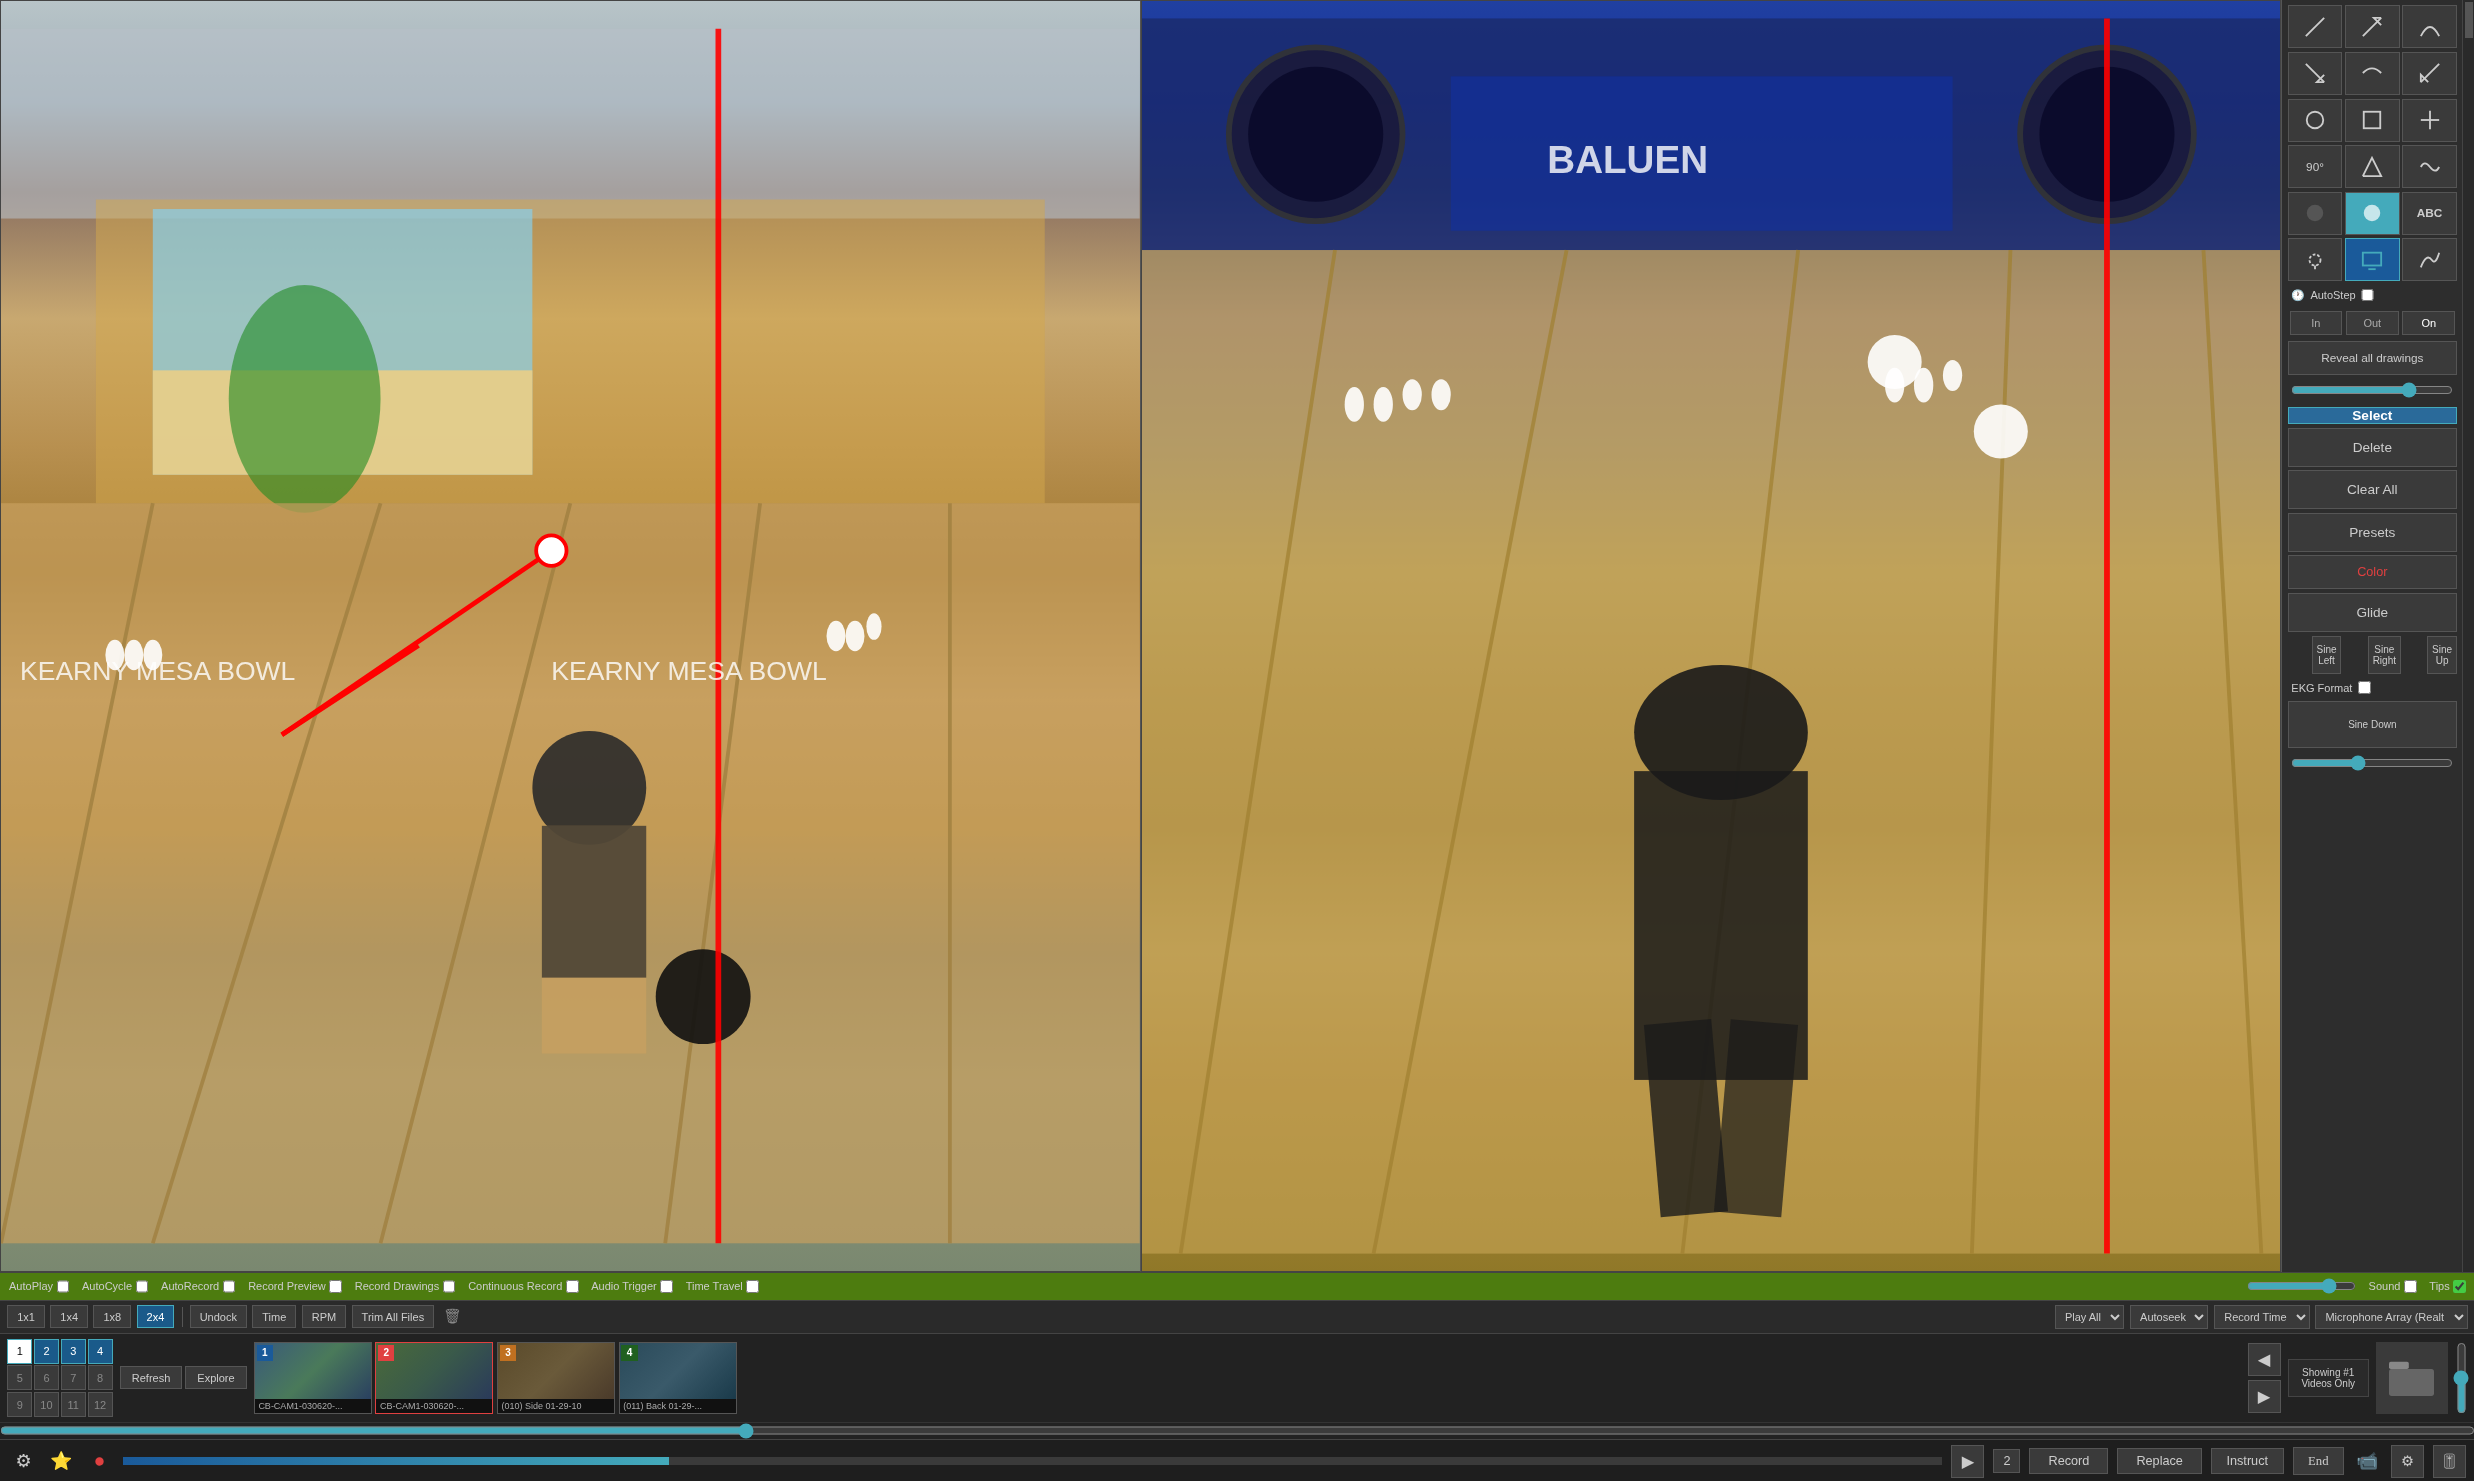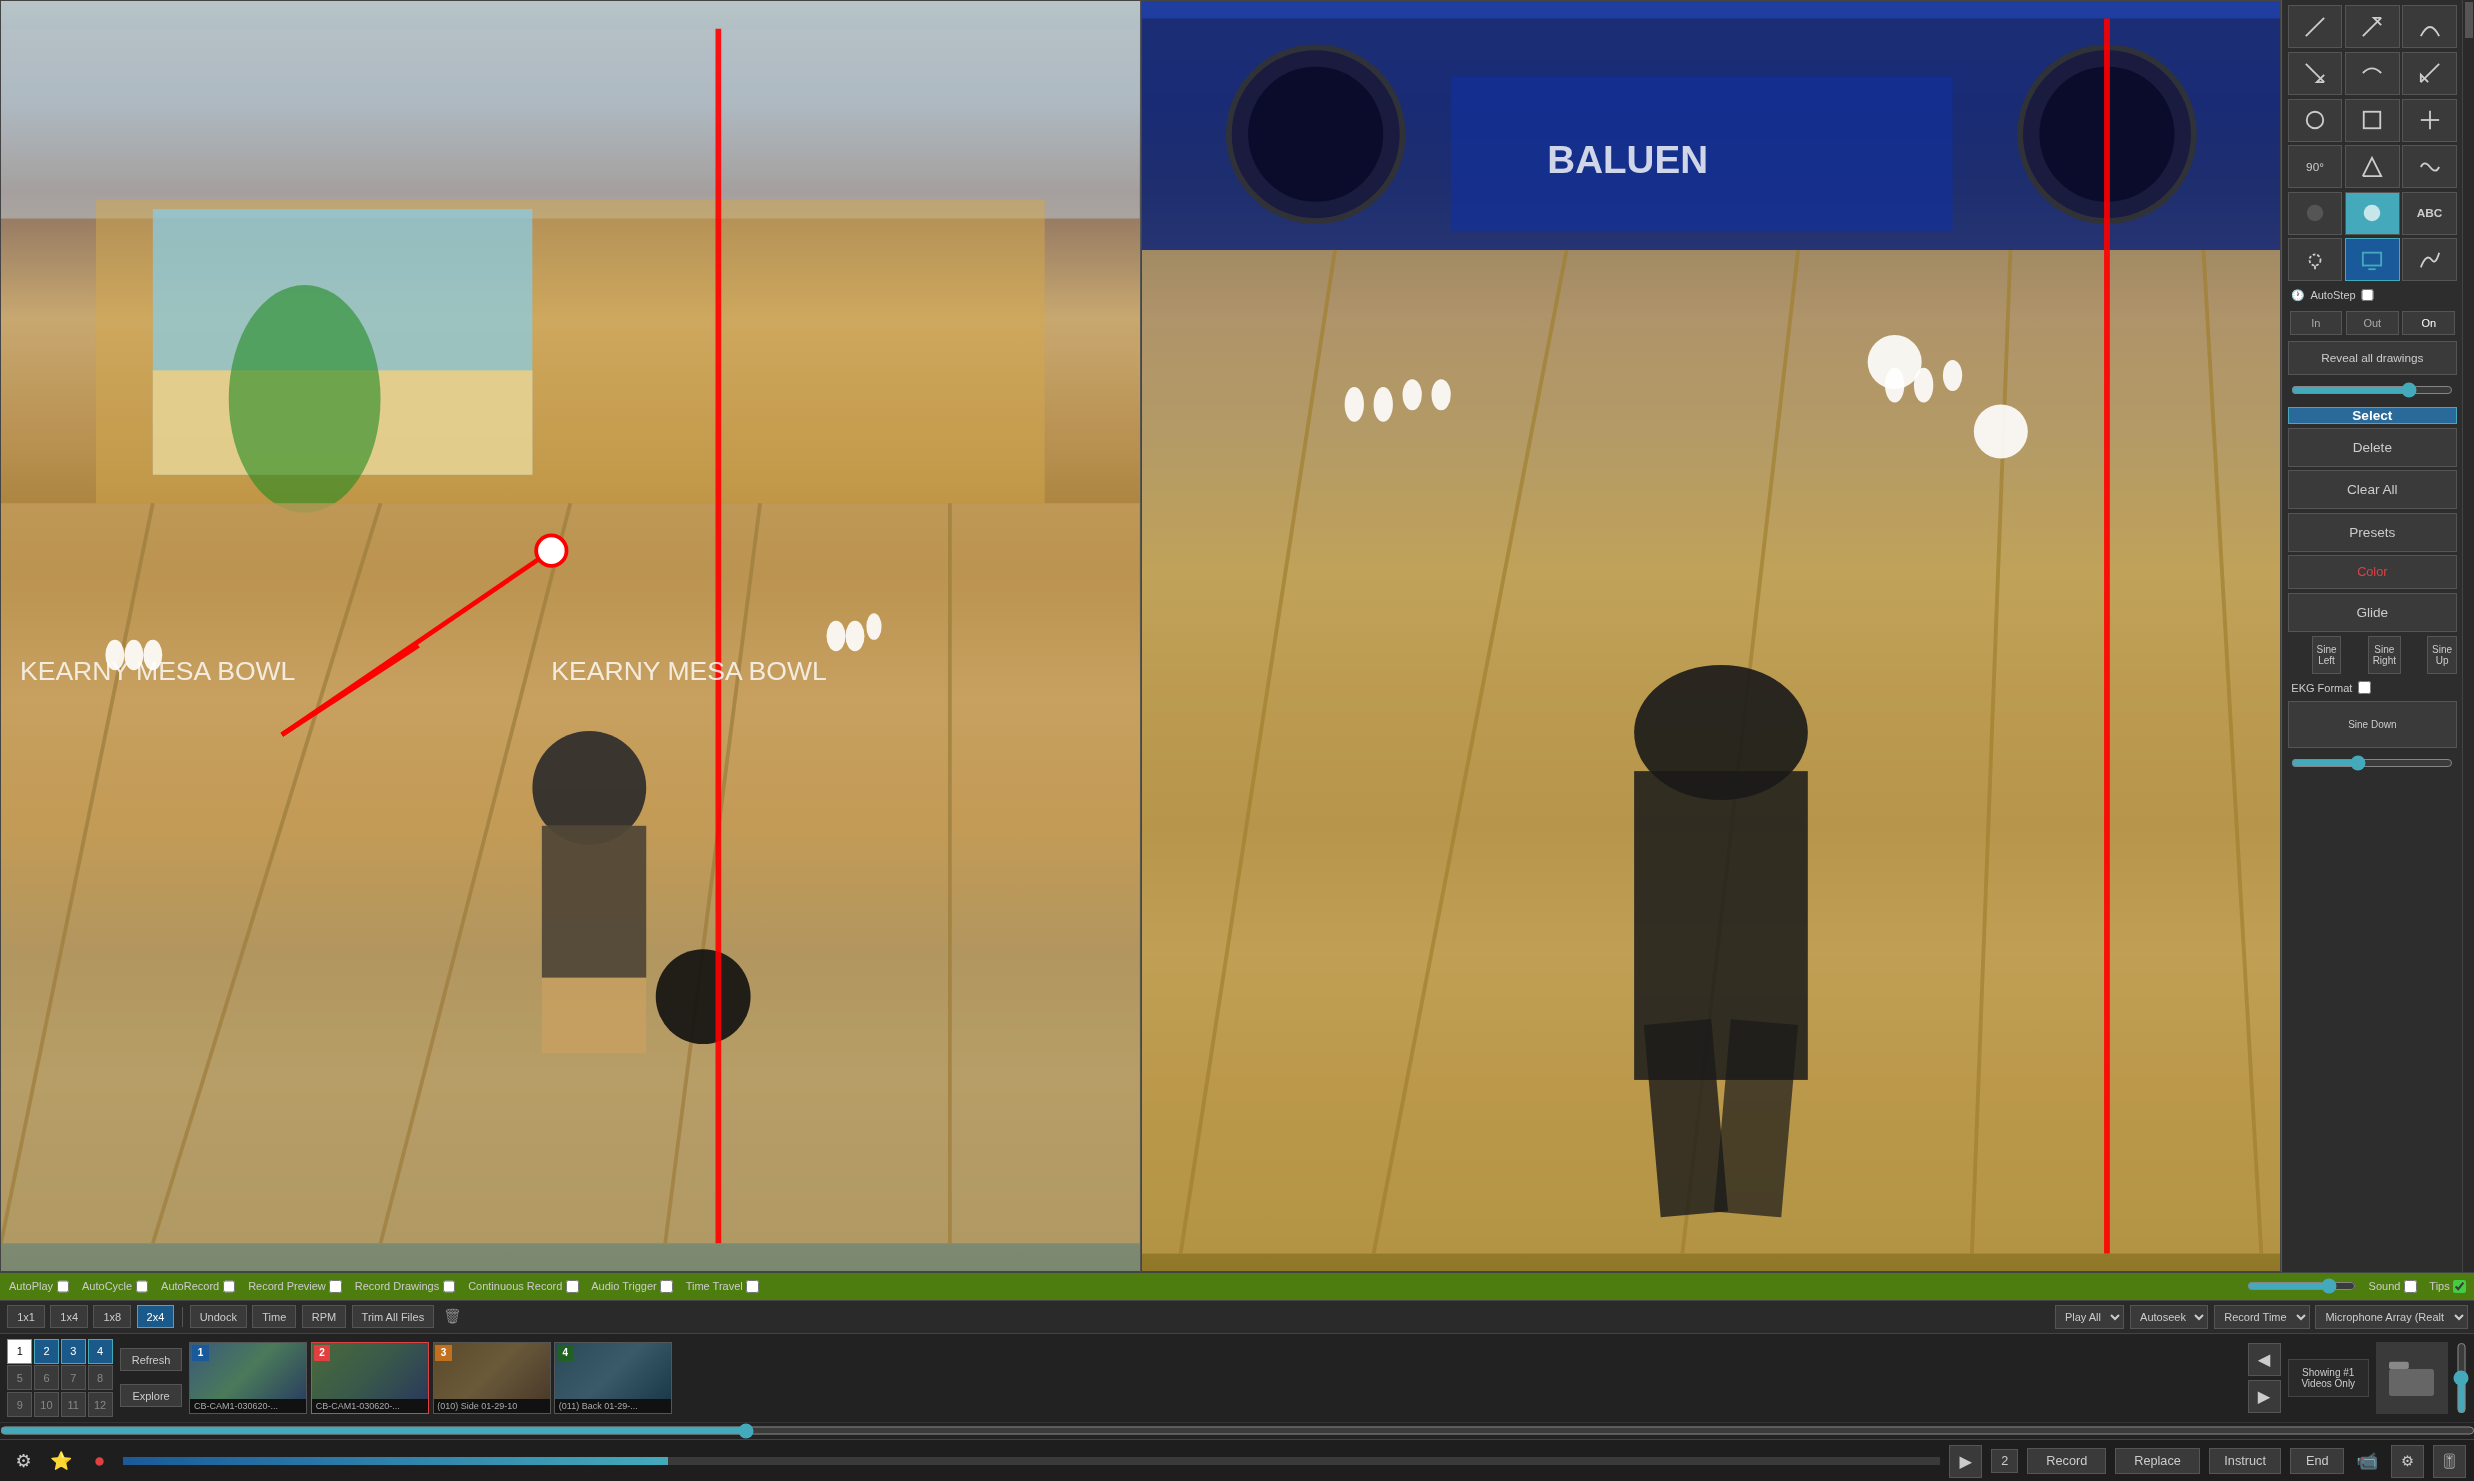--- a/index.html
+++ b/index.html
@@ -322,22 +322,22 @@
       justify-content: center;
       font-size: 11px;
       cursor: pointer;
     }
 
     .num-btn.active { background: #fff; color: #000; }
     .num-btn.inactive { background: #3a3a3a; border-color: #555; color: #888; }
 
     .refresh-explore-col {
       display: flex;
-      flex-direction: column;
-      gap: 13px;
+      flex-direction: row;
+      gap: 3px;
     }
 
     .refresh-btn {
       background: #3a3a3a;
       border: 0.9px solid #555;
       color: #ccc;
       padding: 4.5px 11px;
       cursor: pointer;
       font-size: 11px;
       text-align: center;
@@ -539,20 +539,21 @@
       font-size: 12.7px;
     }
 
     .end-btn {
       background: #3a3a3a;
       border: 0.9px solid #555;
       color: #ccc;
       padding: 5.4px 14.5px;
       cursor: pointer;
       font-size: 12.7px;
+      font-family: Liberation Serif, serif;
     }
 
     .settings-btn {
       background: #3a3a3a;
       border: 0.9px solid #555;
       color: #ccc;
       width: 33px;
       height: 33px;
       display: flex;
       align-items: center;

